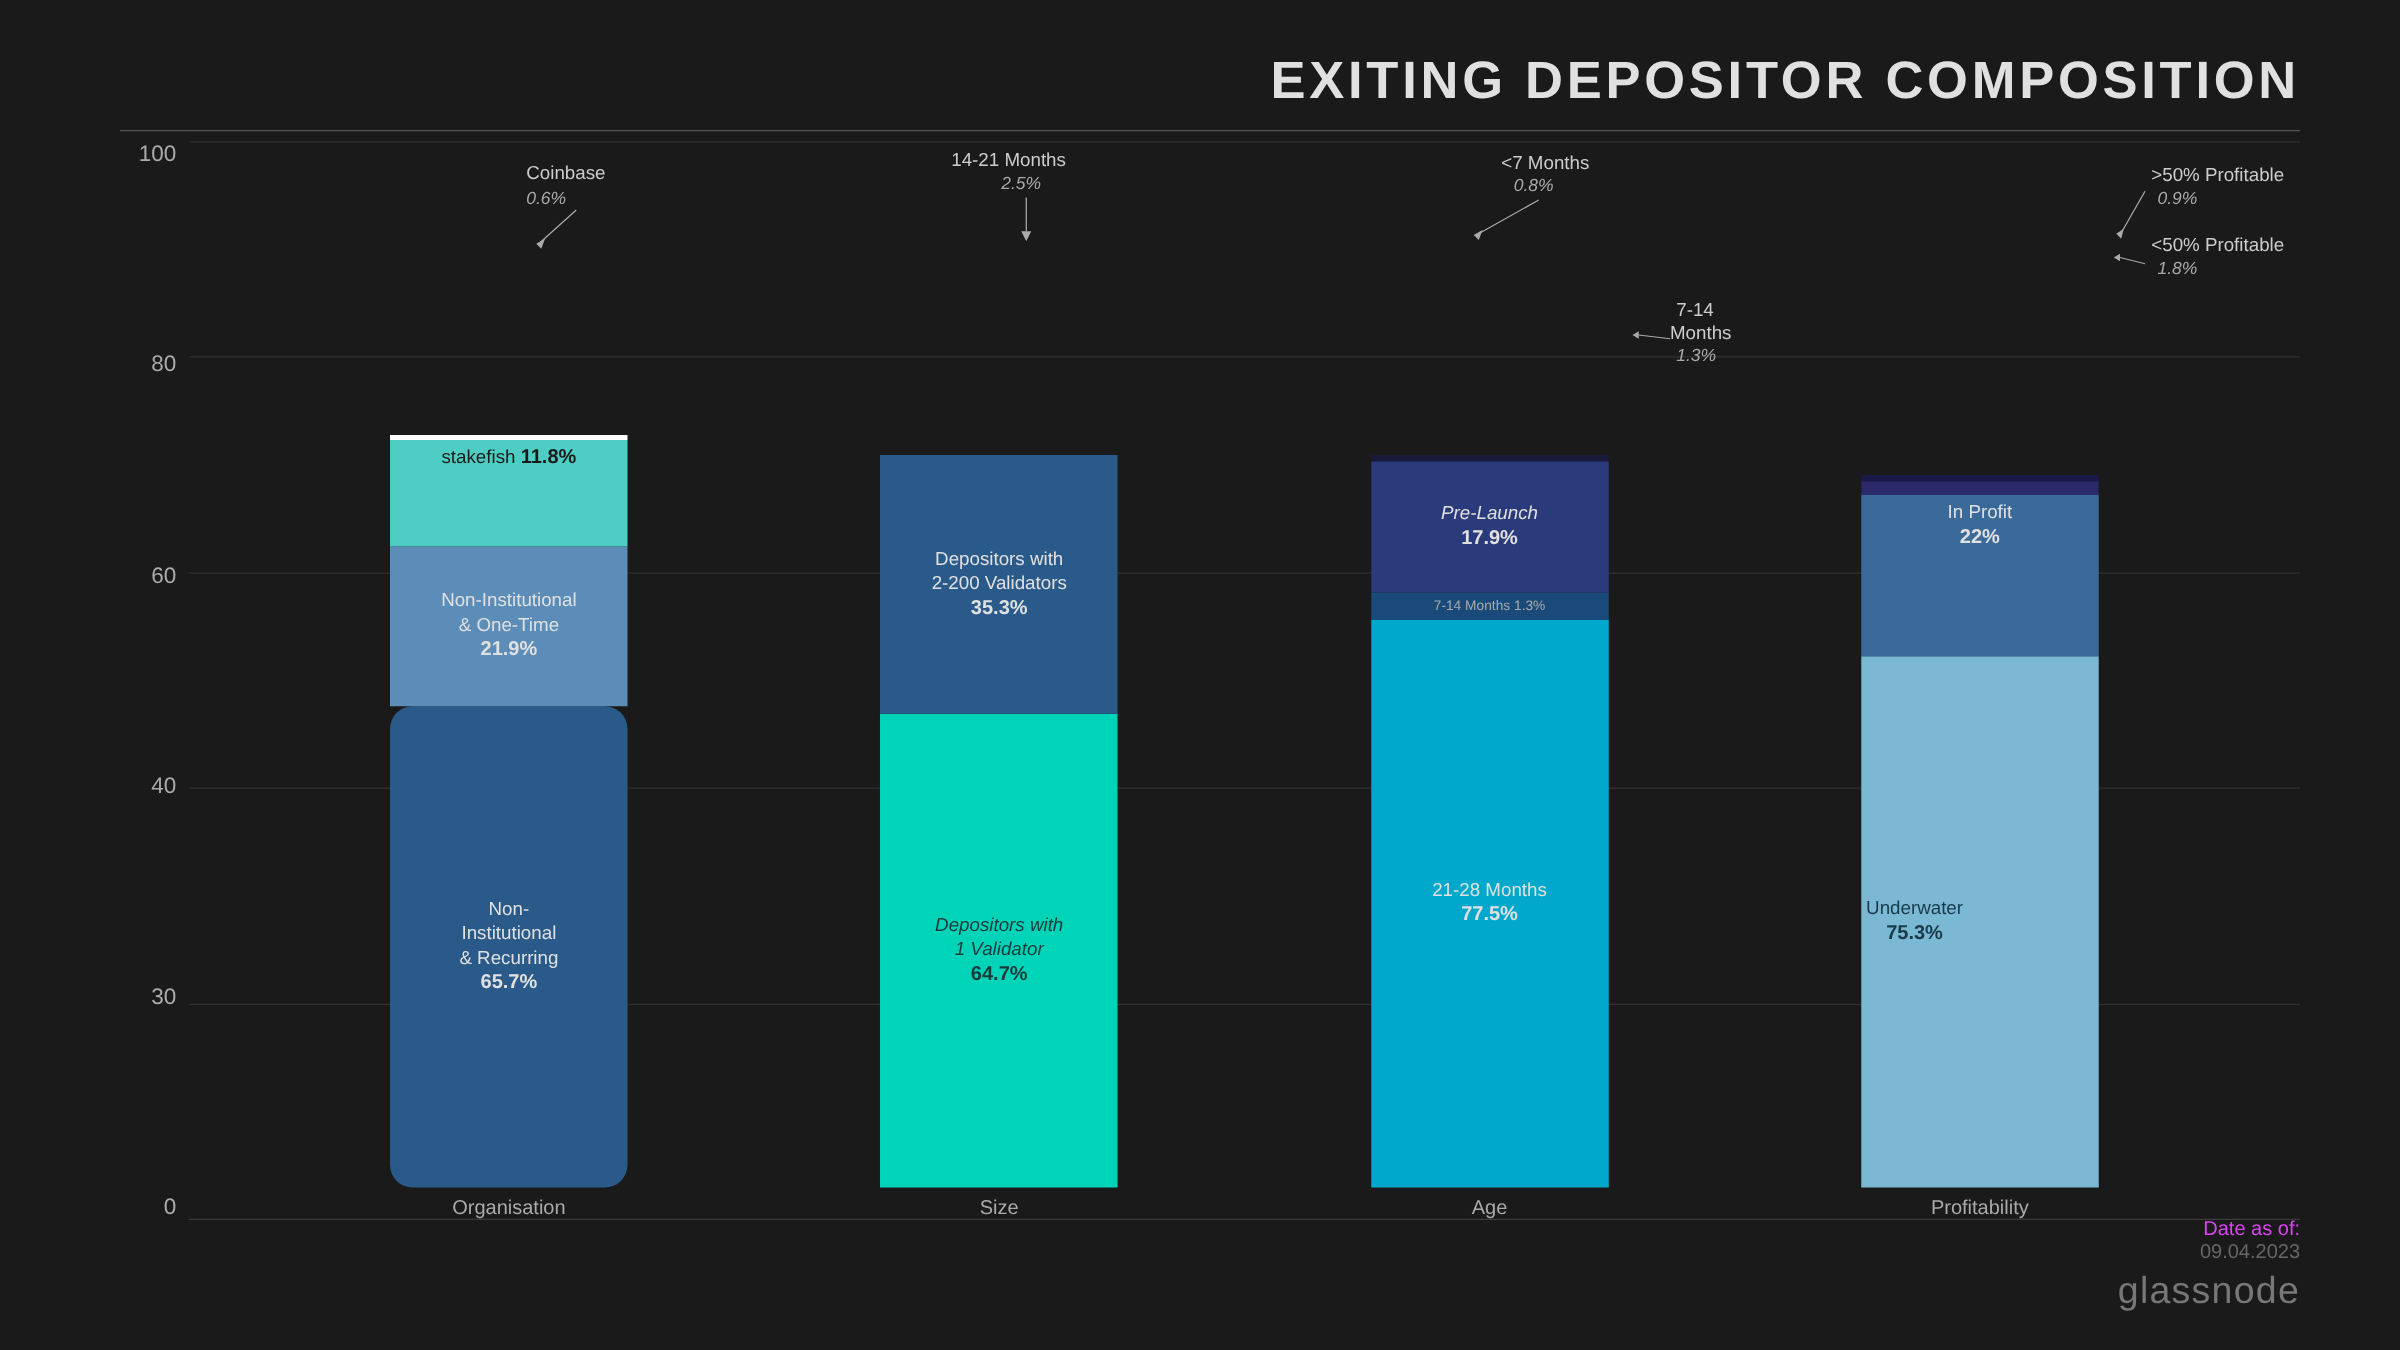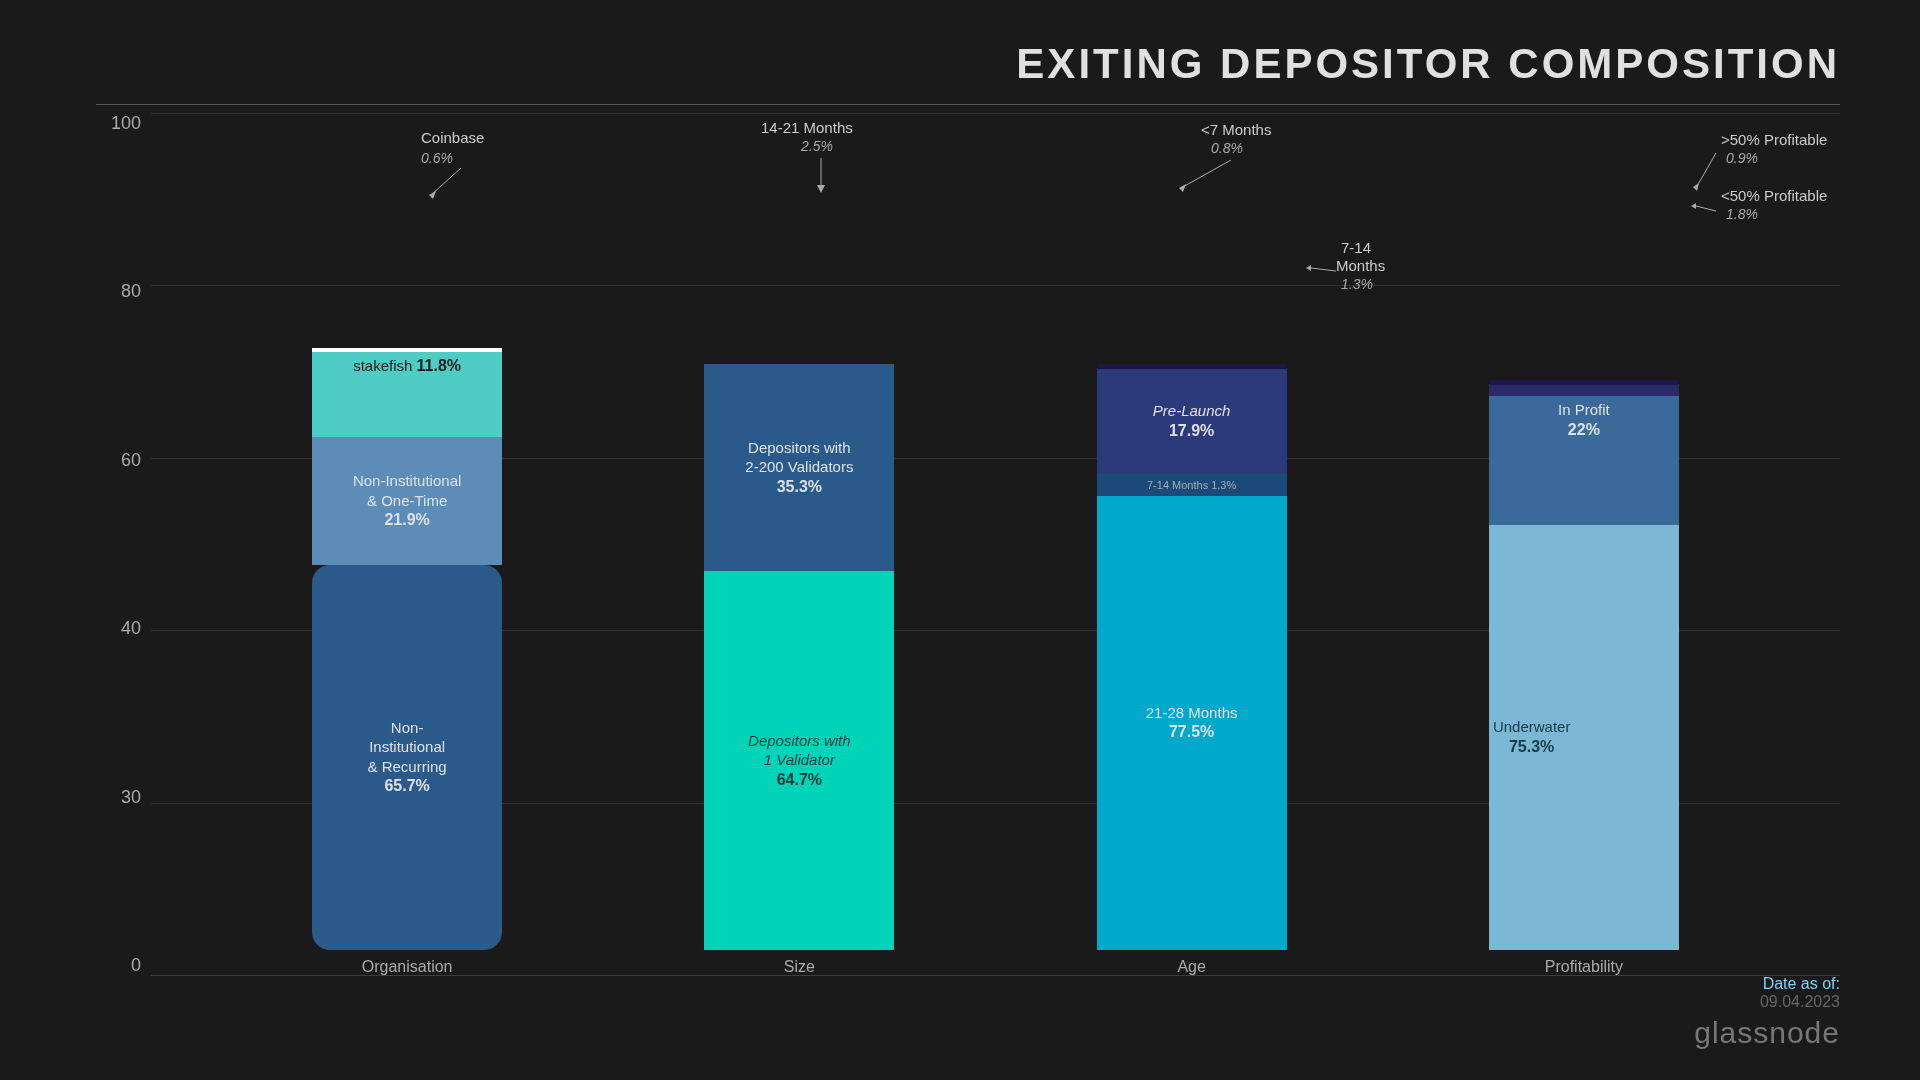--- a/index.html
+++ b/index.html
@@ -225,18 +225,18 @@
         <text x="1570" y="88" fill="#ccc" font-size="15" font-family="Arial">&lt;50% Profitable</text>
         <text x="1575" y="106" fill="#aaa" font-size="14" font-style="italic" font-family="Arial">1.8%</text>
         <line x1="1565" y1="98" x2="1545" y2="93" stroke="#aaa" stroke-width="1"></line>
         <polygon points="1545,90 1540,93 1545,96" fill="#aaa"></polygon>
       </svg>
 
     </div>
   </div>
 
   <div style="position:absolute; bottom:30px; right:80px; text-align:right;">
-    <div style="font-size:16px; color:#7dd3fc;">Date as of:</div>
+    <div style="font-size:16px; color:#d946ef;">Date as of:</div>
     <div style="font-size:16px; color:#666;">09.04.2023</div>
     <div style="font-size:30px; color:#777; font-weight:300; letter-spacing:1px; margin-top:5px;">glassnode</div>
   </div>
 
 </div>
 
 </body></html>

